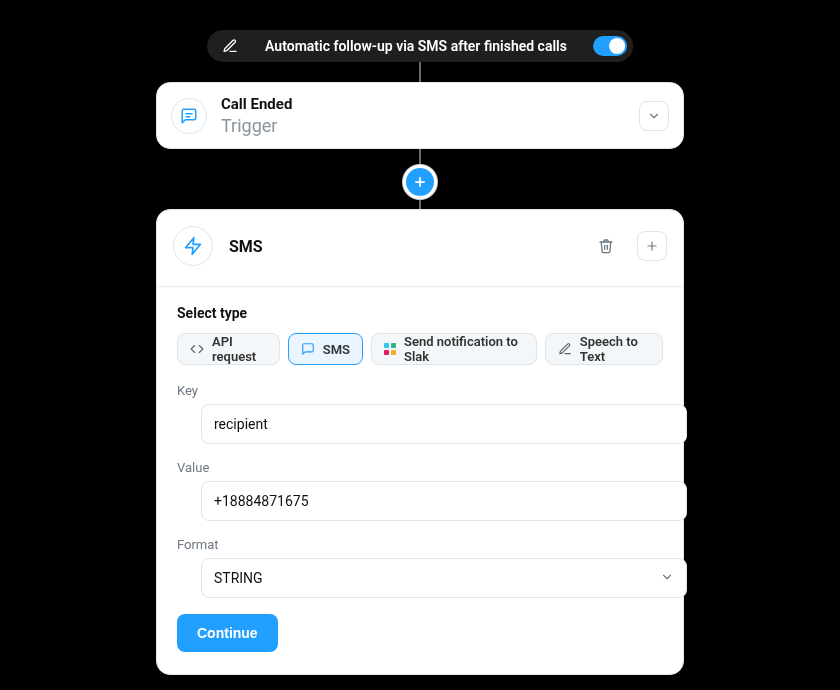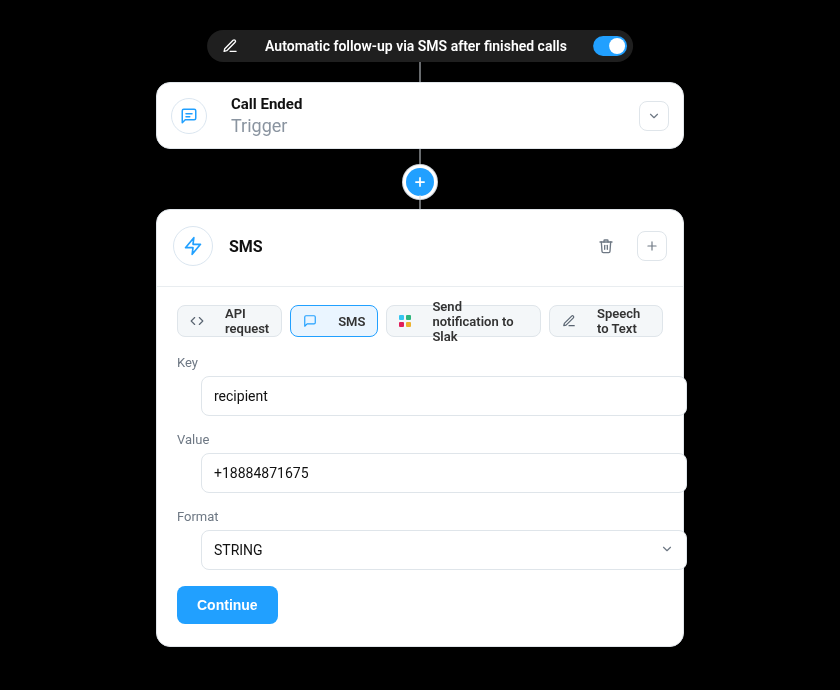--- a/index.html
+++ b/index.html
@@ -77,21 +77,21 @@
     border: 1px solid #e1e6ea;
     border-radius: 14px;
   }
 
   .trigger-card {
     top: 82px;
     height: 67px;
     display: flex;
     align-items: center;
     padding: 0 14px;
-    gap: 24px;
+    gap: 14px;
   }
   .trigger-card .avatar {
     width: 36px; height: 36px; border-radius: 50%;
     border: 1px solid #dbe6f0;
     display: flex; align-items: center; justify-content: center;
     color: #21a0ff;
   }
   .trigger-card .titles { flex: 1; }
   .trigger-card .titles .t1 { font-weight: 700; font-size: 15px; color: #111; }
   .trigger-card .titles .t2 { font-size: 18px; color: #8a94a0; margin-top: 2px; }
@@ -132,21 +132,21 @@
   .icon-btn.ghost { border: none; }
 
   .action-body {
     border-top: 1px solid #e9edf0;
     padding: 18px 20px 2px 20px;
   }
   .section-title { font-weight: 700; font-size: 14px; color: #111; margin-bottom: 12px; }
 
   .chips { display: flex; gap: 8px; margin-bottom: 18px; }
   .chip {
-    display: flex; align-items: center; gap: 21px;
+    display: flex; align-items: center; gap: 8px;
     height: 32px;
     padding: 0 12px;
     border-radius: 8px;
     border: 1px solid #dfe5ea;
     background: #f4f7f9;
     font-size: 13px;
     font-weight: 600;
     color: #333;
   }
   .chip.selected {
@@ -270,20 +270,21 @@
     </div>
     <div class="icon-btn">
       <svg width="14" height="14" viewBox="0 0 24 24" fill="none" stroke="currentColor" stroke-width="2" stroke-linecap="round">
           <line x1="12" y1="5" x2="12" y2="19"></line>
           <line x1="5" y1="12" x2="19" y2="12"></line>
         </svg>
     </div>
   </div>
 
   <div class="action-body">
+    <div class="section-title">Select type</div>
 
     <div class="chips">
       <div class="chip">
         <span class="ci code">
           <svg width="14" height="14" viewBox="0 0 24 24" fill="none" stroke="currentColor" stroke-width="2" stroke-linecap="round" stroke-linejoin="round">
               <polyline points="16 18 22 12 16 6"></polyline>
               <polyline points="8 6 2 12 8 18"></polyline>
             </svg>
         </span>
         <span>API request</span>

